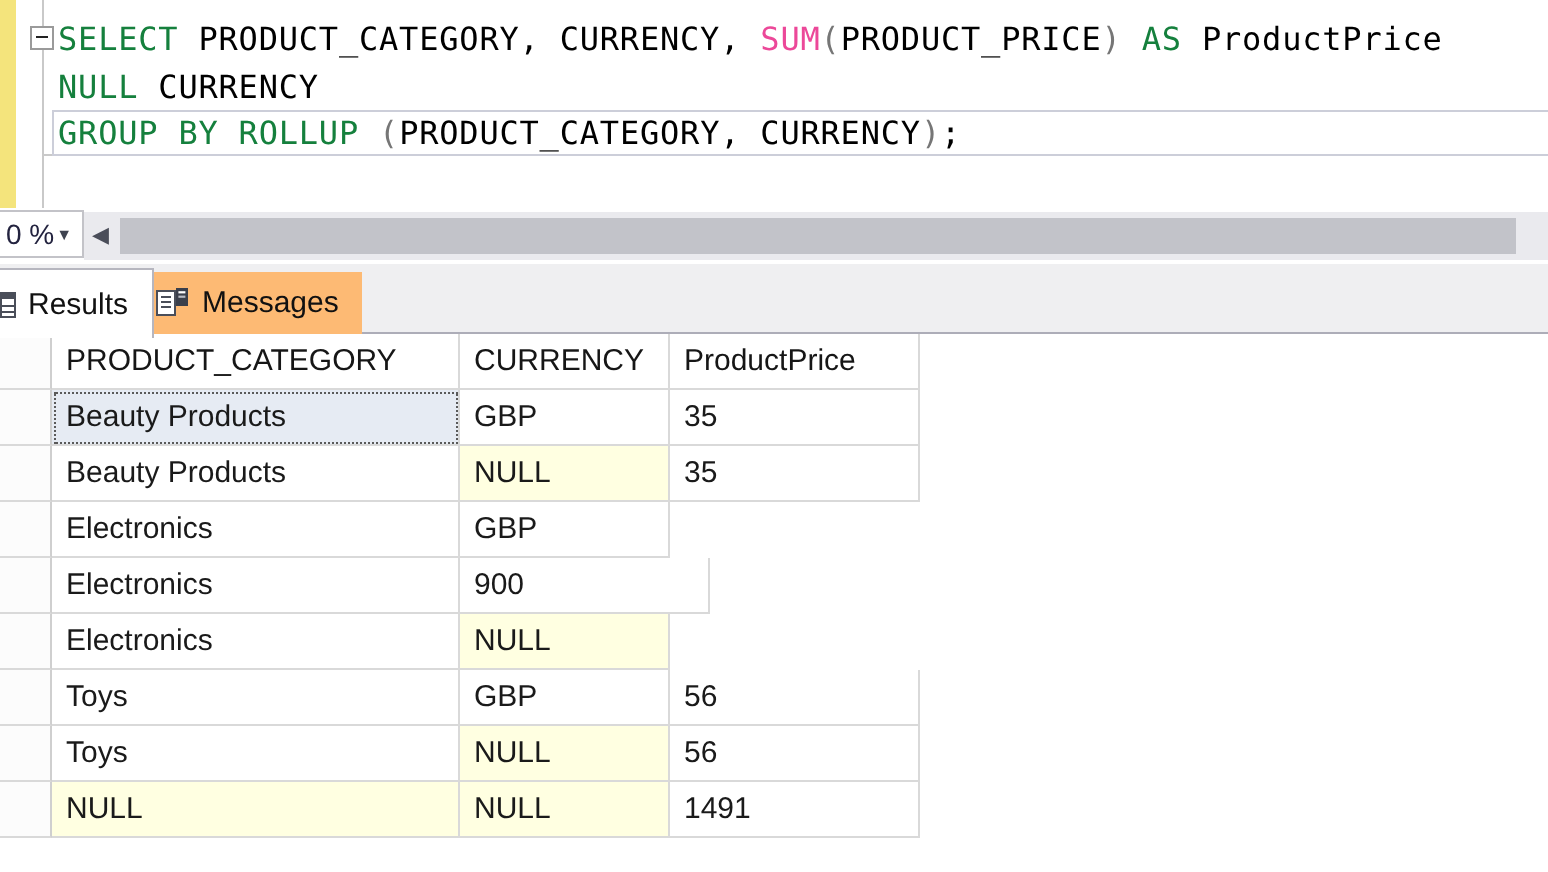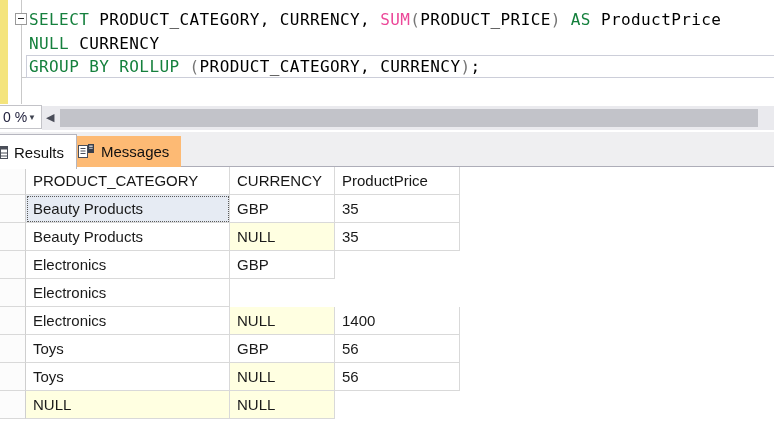--- a/index.html
+++ b/index.html
@@ -140,43 +140,44 @@
 
     <div class="grid-row">
       <div class="gcell c0"></div>
       <div class="gcell c1">Electronics</div>
       <div class="gcell c2">GBP</div>
     </div>
 
     <div class="grid-row">
       <div class="gcell c0"></div>
       <div class="gcell c1">Electronics</div>
+      <div class="gcell c3">900</div>
     </div>
 
     <div class="grid-row">
       <div class="gcell c0"></div>
       <div class="gcell c1">Electronics</div>
       <div class="gcell c2 null-cell">NULL</div>
-      <div class="gcell c3">1400</div>
     </div>
 
     <div class="grid-row">
       <div class="gcell c0"></div>
       <div class="gcell c1">Toys</div>
       <div class="gcell c2">GBP</div>
       <div class="gcell c3">56</div>
     </div>
 
     <div class="grid-row">
       <div class="gcell c0"></div>
       <div class="gcell c1">Toys</div>
       <div class="gcell c2 null-cell">NULL</div>
       <div class="gcell c3">56</div>
     </div>
 
     <div class="grid-row">
       <div class="gcell c0"></div>
       <div class="gcell c1 null-cell">NULL</div>
       <div class="gcell c2 null-cell">NULL</div>
+      <div class="gcell c3">1491</div>
     </div>
   </div>
 
 </div>
 
 </body></html>

